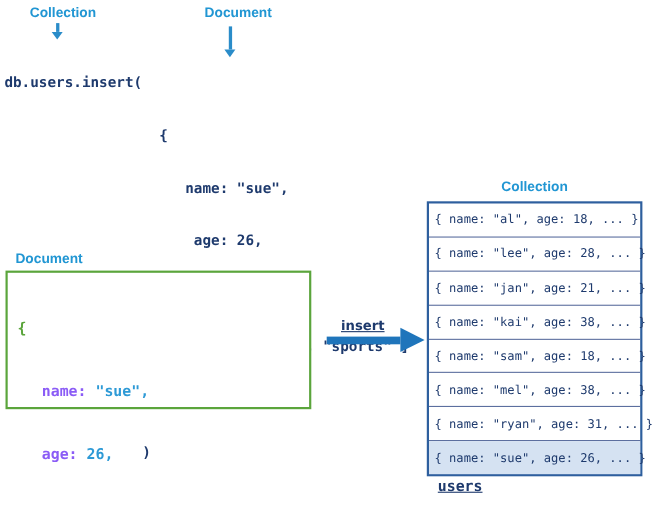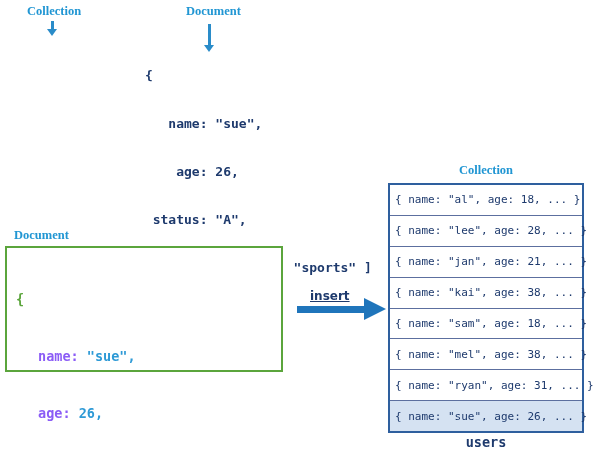--- a/index.html
+++ b/index.html
@@ -4,21 +4,21 @@
 <style>
   * { margin: 0; padding: 0; box-sizing: border-box; }
   html, body { width: 600px; height: 459px; background: #ffffff; overflow: hidden; }
   body { position: relative; font-family: "DejaVu Sans", sans-serif; }
 
   .abs { position: absolute; }
 
   
   .blue-label {
     color: #2196d3;
-    font-family: Liberation Serif, serif;
+    font-family: Liberation Sans, sans-serif;
     font-weight: bold;
     font-size: 12.5px;
   }
   .navy-label {
     color: #1e3a6d;
     font-family: "DejaVu Sans", sans-serif;
     font-weight: bold;
     font-size: 12px;
   }
 
@@ -95,45 +95,47 @@
     font-family: "DejaVu Sans Mono", monospace;
     font-size: 11px;
     color: #1e3a6d;
     white-space: pre;
   }
   .collection-row:last-child { border-bottom: none; }
   .collection-row.highlight { background: #d5e2f2; }
 
   .table-label { left: 388px; top: 163px; width: 196px; text-align: center; }
   .users-label {
-    left: 388px; top: 434px; width: 196px; text-align: center;
+    left: 398px; top: 434px; width: 196px; 
     color: #1e3a6d;
     font-family: "DejaVu Sans Mono", monospace;
     font-weight: bold;
     font-size: 13.5px;
+    text-decoration: underline;
   }
 </style>
 </head>
 <body>
 
 <div class="abs blue-label" style="left:27px; top:4px;">Collection</div>
 
 <div class="down-arrow" style="left:47px; top:21px;">
   <div class="shaft" style="height:8px;"></div>
   <div class="head"></div>
 </div>
 
 <div class="abs blue-label" style="left:186px; top:4px;">Document</div>
 
 <div class="down-arrow" style="left:204px; top:24px;">
   <div class="shaft" style="height:21px;"></div>
   <div class="head"></div>
 </div>
 
 <div class="abs code-block">
+  <div>db.users.insert(</div>
   <div>                  {</div>
   <div>                     name: "sue",</div>
   <div>                      age: 26,</div>
   <div>                   status: "A",</div>
   <div>                   groups: [ "news", "sports" ]</div>
   <div>                  }</div>
   <div>                )</div>
 </div>
 
 <div class="abs blue-label" style="left:14px; top:228px;">Document</div>

